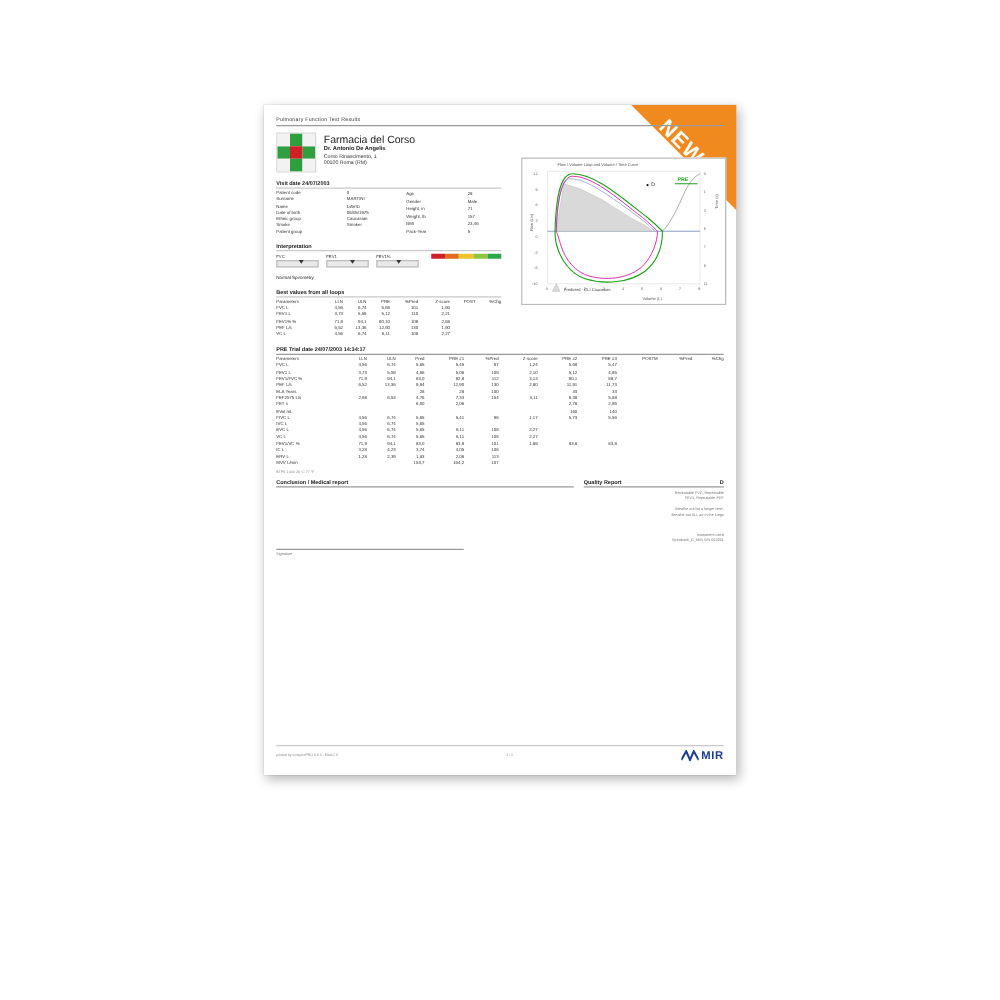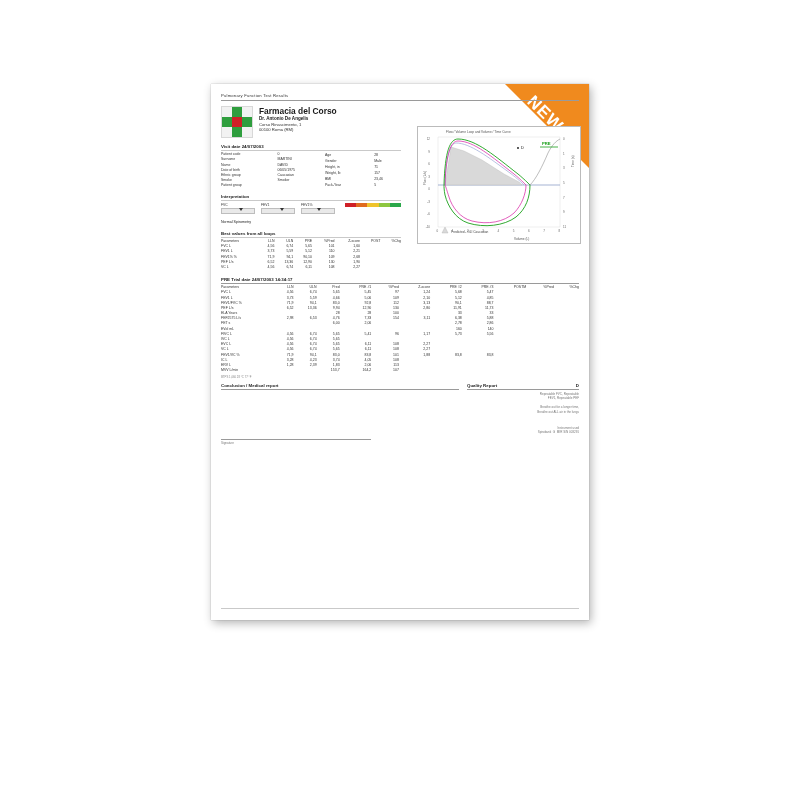--- a/index.html
+++ b/index.html
@@ -26,21 +26,21 @@
   #ribbon .tri{
     position:absolute;right:-1px;top:-1px;width:0;height:0;
     border-left:86px solid transparent;border-top:86px solid #F08A1E;
   }
   #ribbon .txt{
     position:absolute;right:4px;top:20px;width:80px;text-align:center;
     transform:rotate(45deg);transform-origin:50% 50%;
     color:#fff;font-size:17px;font-weight:bold;letter-spacing:1px;
     font-family:"Liberation Sans", sans-serif;
   }
-  .clinic-name{font-size:8.4px;font-weight:bold;color:#1a1a1a;line-height:10px;}
+  .clinic-name{font-size:8.4px;font-weight:normal;color:#1a1a1a;line-height:10px;}
   .clinic-sub{font-size:4.6px;font-weight:bold;color:#222;line-height:6px;}
   .clinic-addr{font-size:4.2px;color:#333;line-height:5.6px;}
   
   .logo{width:30px;height:30px;position:relative;background:#fff;border:0.6px solid #d8d8d8;}
   .logo .cell{position:absolute;width:10px;height:10px;}
   
   .sec-title{font-size:4.4px;font-weight:bold;color:#222;margin-bottom:1px;}
   table.t{border-collapse:collapse;width:100%;}
   table.t td{font-size:3.5px;color:#333;padding:0.3px 0;line-height:4.6px;white-space:nowrap;}
   .lbl{color:#555;}
@@ -544,20 +544,30 @@
           </div>
         <div style="margin-top:12px;text-align:right;">
           <div class="tiny">Instrument used</div>
           <div class="tiny">Spirobank_G_MIR S/N 003291</div>
         </div>
       </div>
     </div>
 
     <div style="position:absolute;left:0;bottom:2px;width:358px;">
       <div class="hr light"></div>
+      <div style="display:flex;align-items:center;justify-content:space-between;margin-top:2px;">
+        <div class="tiny2">printed by winspiroPRO 8.9.6 - Mod.C II</div>
+        <div class="tiny2">1 / 1</div>
+        <div style="display:flex;align-items:center;gap:2px;">
+          <svg width="14" height="9" viewBox="0 0 14 9">
+            <path d="M0 8 L4 1 L7 8 L10 1 L14 8" fill="none" stroke="#1b3f8b" stroke-width="1.6"></path>
+          </svg>
+          <span class="mir">MIR</span>
+        </div>
+      </div>
     </div>
 
     <div id="chart">
       <svg width="162" height="116" viewBox="0 0 162 116">
         <rect x="0" y="0" width="162" height="116" fill="#ffffff"></rect>
 
         <g stroke="#d5d5d5" stroke-width="0.4">
           <line x1="20" y1="10" x2="20" y2="100"></line>
           <line x1="142" y1="10" x2="142" y2="100"></line>
           <line x1="20" y1="10" x2="142" y2="10"></line>

